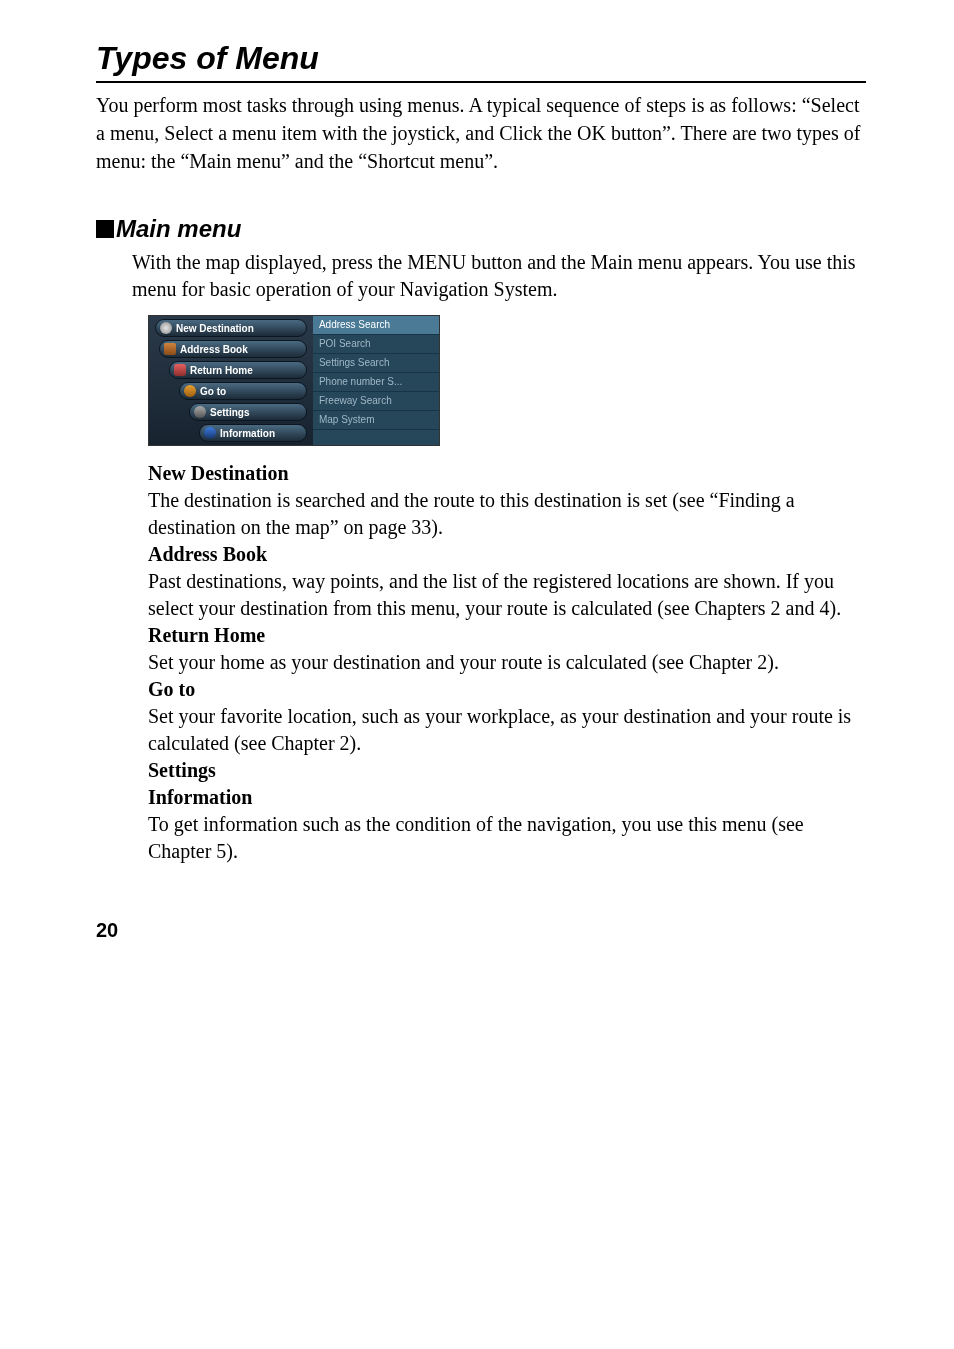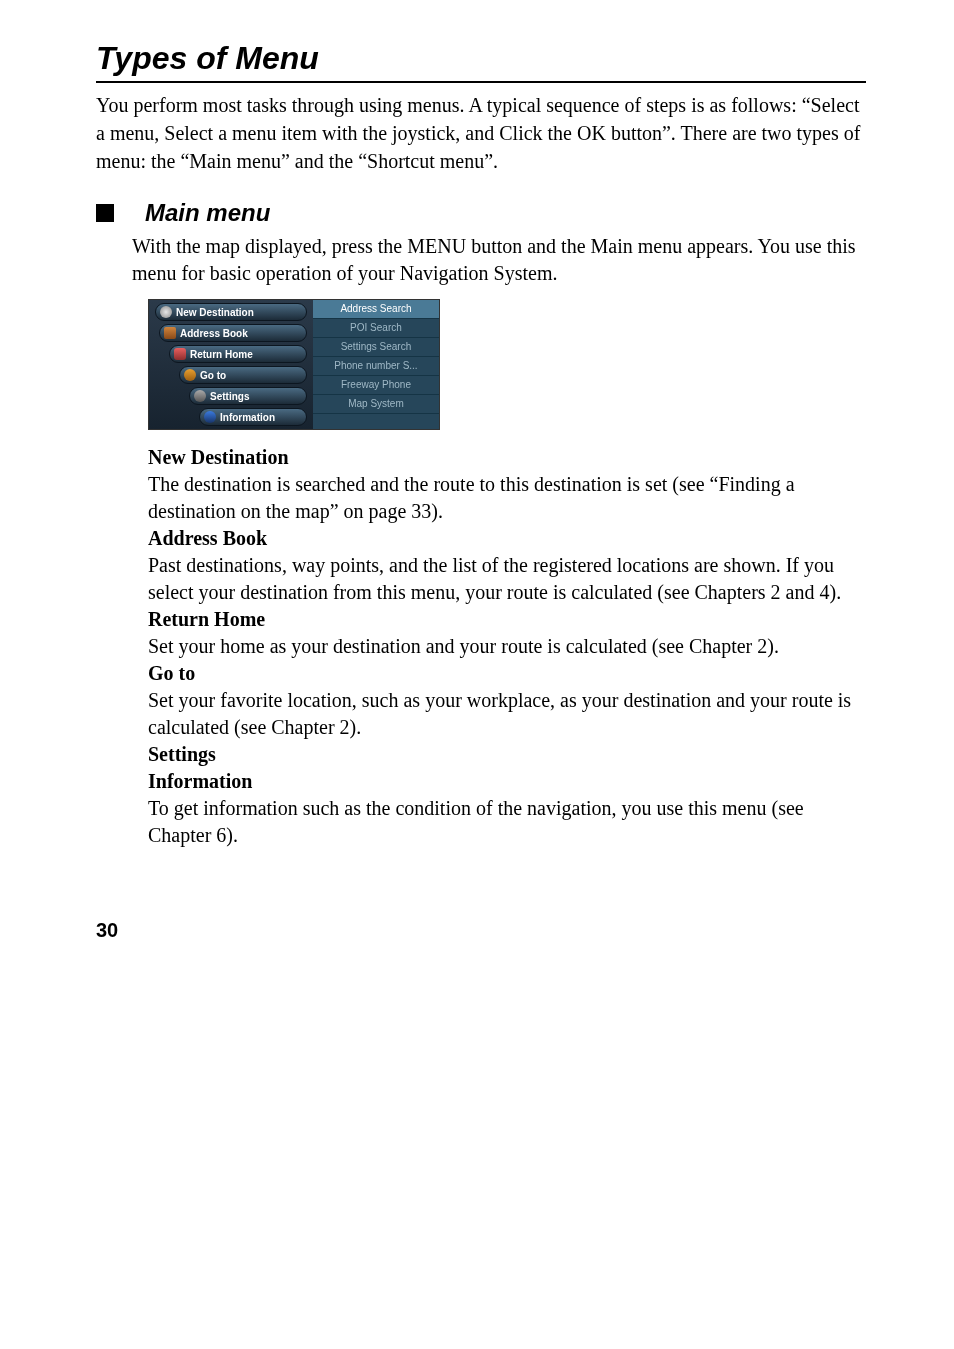--- a/index.html
+++ b/index.html
@@ -21,32 +21,31 @@
   font-style: italic;
   font-weight: 900;
   font-size: 32px;
   border-bottom: 2px solid #000;
   padding-bottom: 4px;
   margin-bottom: 8px;
 }
 .intro {
   font-size: 20px;
   line-height: 1.4;
-  margin-bottom: 24px;
+  margin-bottom: 40px;
 }
 .section-head {
   font-family: "Arial Black", Arial, sans-serif;
   font-style: italic;
   font-weight: 900;
   font-size: 24px;
   display: flex;
   align-items: center;
   margin-top: 22px;
   margin-bottom: 6px;
-  gap: 29px;
 }
 .section-head .square {
   display:inline-block;
   width:18px; height:18px;
   background:#000;
   margin-right:2px;
 }
 .section-text {
   font-size: 20px;
   line-height: 1.35;
@@ -68,21 +67,20 @@
 }
 .ss-row:first-child{ border-top:0; }
 .ss-left {
   flex: 1.3;
   background: linear-gradient(#2b3a4a,#17232f);
 }
 .ss-right {
   flex: 1;
   background:#26465a;
   color:#9fb8c6;
-  text-align:center;
 }
 .menu-btn {
   margin: 3px 6px;
   padding: 2px 6px 2px 4px;
   border-radius: 9px;
   background: linear-gradient(#4a6a82,#1c2b38);
   border:1px solid #0c1620;
   display:flex;
   align-items:center;
   gap:4px;
@@ -172,21 +170,21 @@
         <div class="menu-btn indent-5">
           <span class="ic info"></span>
           <span>Information</span>
         </div>
       </div>
       <div class="ss-right">
         <div class="ss-right-item hi">Address Search</div>
         <div class="ss-right-item">POI Search</div>
         <div class="ss-right-item">Settings  Search</div>
         <div class="ss-right-item">Phone number S...</div>
-        <div class="ss-right-item">Freeway Phone</div>
+        <div class="ss-right-item">Freeway Search</div>
         <div class="ss-right-item">Map System</div>
       </div>
     </div>
   </div>
 
   <div class="defs">
     <div class="dt">New Destination</div>
     <div class="dd">The destination is searched and the route to this destination is set (see “Finding a destination on the map” on page 33).</div>
 
     <div class="dt">Address Book</div>
@@ -194,18 +192,18 @@
 
     <div class="dt">Return Home</div>
     <div class="dd">Set your home as your destination and your route is calculated (see Chapter 2).</div>
 
     <div class="dt">Go to</div>
     <div class="dd">Set your favorite location, such as your workplace, as your destination and your route is calculated (see Chapter 2).</div>
 
     <div class="dt">Settings</div>
 
     <div class="dt">Information</div>
-    <div class="dd">To get information such as the condition of the navigation, you use this menu (see Chapter 6).</div>
+    <div class="dd">To get information such as the condition of the navigation, you use this menu (see Chapter 5).</div>
   </div>
 
-  <div class="page-no">30</div>
+  <div class="page-no">20</div>
 
 </div>
 
 </body></html>

